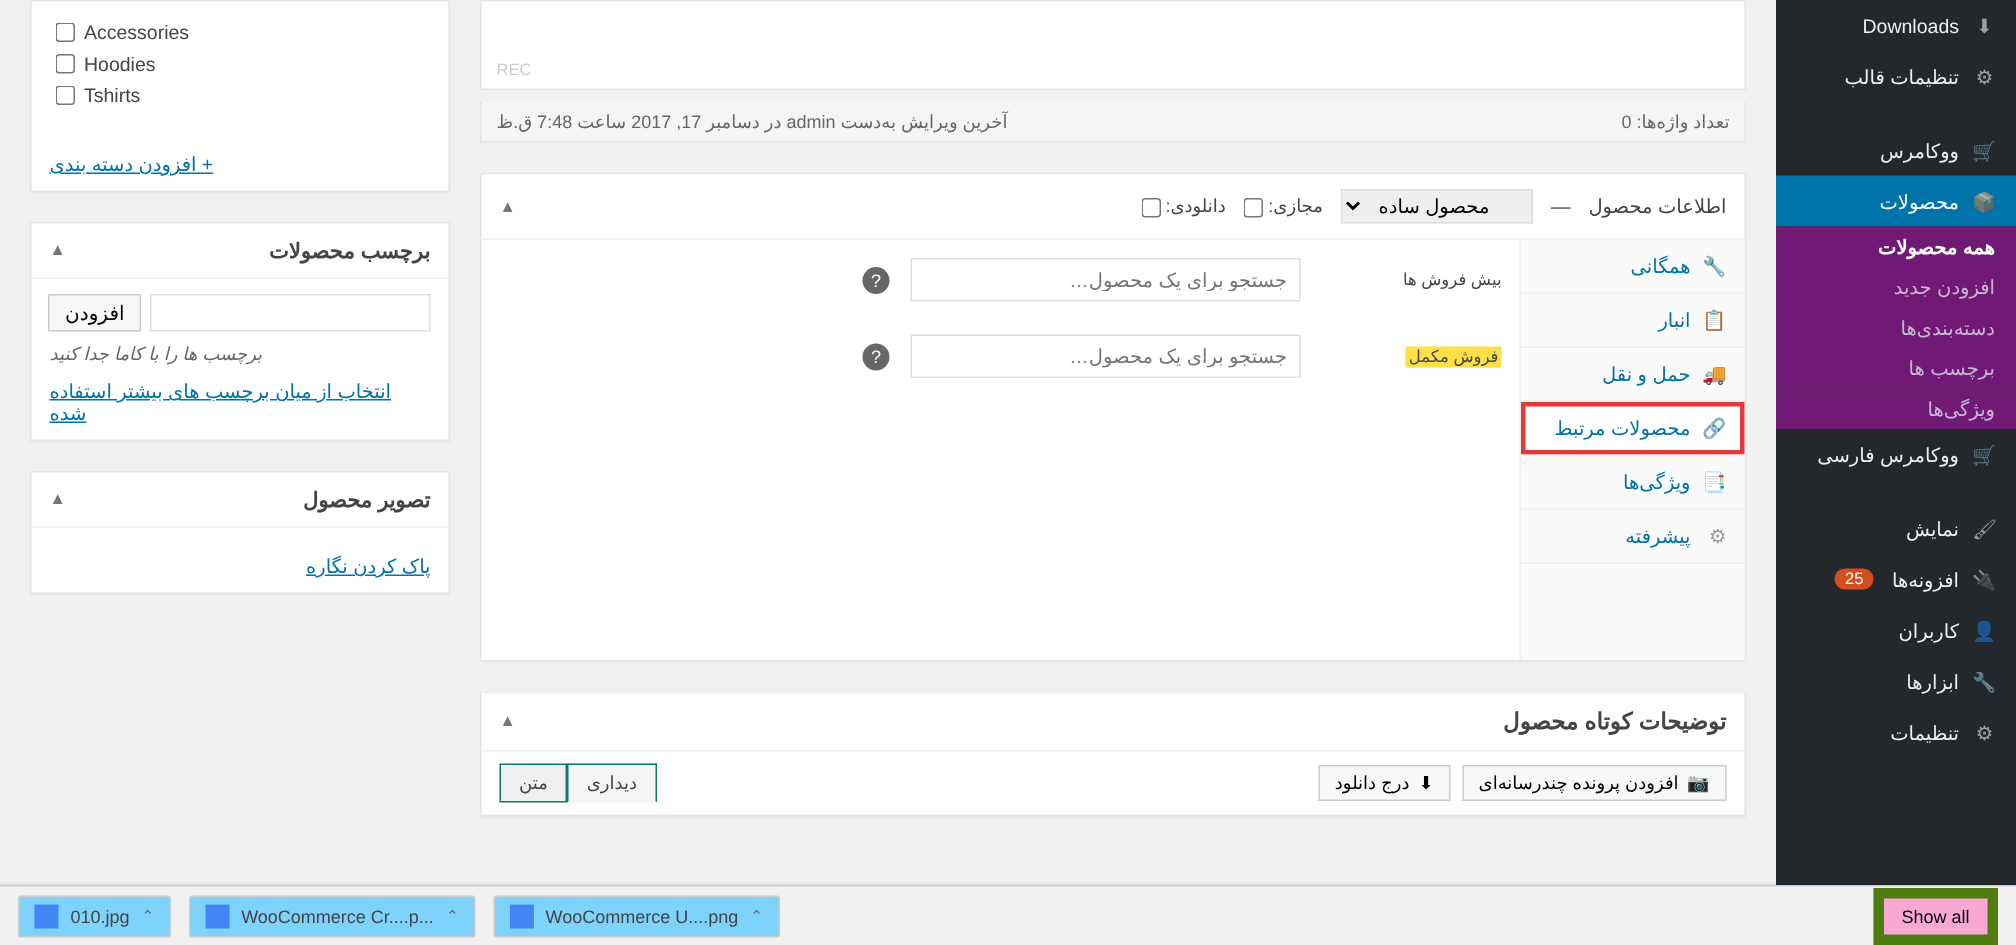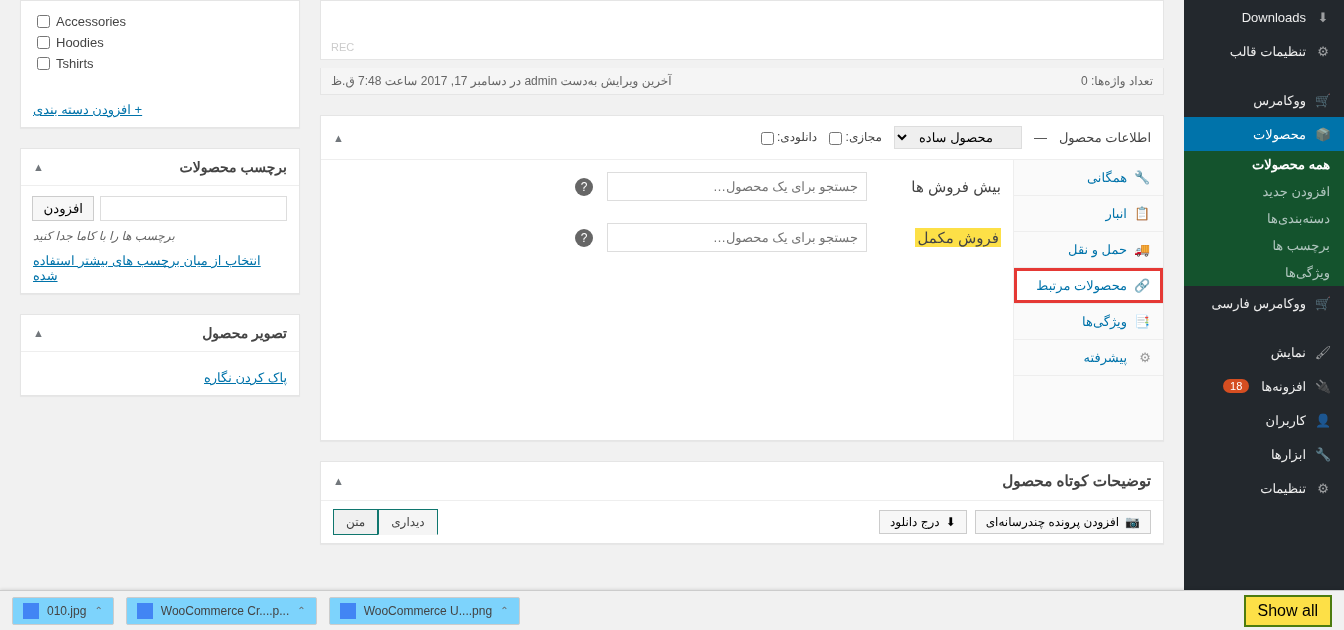--- a/index.html
+++ b/index.html
@@ -4,21 +4,21 @@
 <style>
 * { margin: 0; padding: 0; box-sizing: border-box; }
 body { font-family: Tahoma, Arial, sans-serif; font-size: 13px; background: #f1f1f1; color: #444; direction: rtl; }
 .wrap { display: flex; min-height: 590px; }
 
 
 .admin-sidebar { width: 160px; background: #23282d; color: #eee; flex-shrink: 0; }
 .menu-item { padding: 8px 12px; display: flex; align-items: center; gap: 8px; cursor: pointer; color: #eee; font-size: 13px; }
 .menu-item.active { background: #0073aa; color: #fff; }
 .menu-item .icon { width: 18px; height: 18px; display: inline-flex; align-items: center; justify-content: center; opacity: 0.6; }
-.submenu-item { padding: 6px 12px 6px 12px; padding-right: 14px; font-size: 13px; cursor: pointer; color: rgba(240,245,250,0.7); background: #14532d; }
+.submenu-item { padding: 6px 12px 6px 12px; padding-right: 14px; font-size: 13px; cursor: pointer; color: rgba(240,245,250,0.7); background: #701a75; }
 .submenu-item.current { font-weight: bold; color: #fff; }
 .badge { background: #d54e21; color: #fff; border-radius: 10px; padding: 1px 7px; font-size: 11px; margin-right: 4px; }
 .separator { height: 5px; background: transparent; border: none; margin: 5px 0; }
 
 
 .content { flex: 1; padding: 0 20px; display: flex; gap: 20px; }
 .main-col { flex: 1; min-width: 0; }
 .side-col { width: 280px; flex-shrink: 0; }
 
 
@@ -40,21 +40,21 @@
 .pd-header input[type=checkbox] { vertical-align: middle; }
 
 .pd-body { display: flex; min-height: 280px; }
 .pd-tabs { width: 150px; border-left: 1px solid #eee; background: #fafafa; }
 .pd-tab { padding: 10px 12px; border-bottom: 1px solid #eee; cursor: pointer; color: #0073aa; display: flex; align-items: center; gap: 8px; font-size: 13px; }
 .pd-tab .tab-icon { width: 16px; color: #999; }
 .pd-tab.active { background: #fff; border-left: 0; position: relative; }
 .pd-tab.highlighted { box-shadow: inset 0 0 0 3px #e53935; }
 .pd-panel { flex: 1; padding: 12px; }
 .pd-row { display: flex; align-items: center; gap: 14px; margin-bottom: 22px; }
-.pd-row label { width: 120px; font-size: 15px; }
+.pd-row label { width: 120px; font-size: 11px; }
 .pd-row .sel { background: #fde047; padding: 1px 2px; }
 .pd-row input.search { flex: 0 0 260px; padding: 6px 8px; border: 1px solid #ddd; font-size: 13px; text-align: right; }
 .help { width: 18px; height: 18px; border-radius: 50%; background: #666; color: #fff; display: inline-flex; align-items: center; justify-content: center; font-size: 12px; cursor: help; }
 
 
 .short-desc-header { padding: 10px 12px; border-bottom: 1px solid #eee; display: flex; justify-content: space-between; align-items: center; }
 .short-desc-toolbar { padding: 8px 12px; display: flex; gap: 8px; align-items: center; justify-content: space-between; }
 .media-btn { background: #f7f7f7; border: 1px solid #ccc; padding: 4px 10px; font-size: 12px; cursor: pointer; display: inline-flex; align-items: center; gap: 6px; }
 .tab-btns { display: flex; gap: 0; }
 .tab-btn { padding: 5px 12px; background: #f0f0f0; border: 1px solid #0f766e; font-size: 12px; cursor: pointer; }
@@ -70,21 +70,21 @@
 .tag-row { display: flex; gap: 6px; }
 .tag-row input { flex: 1; border: 1px solid #ddd; padding: 4px; }
 .tag-row button { padding: 4px 10px; border: 1px solid #ccc; background: #f7f7f7; cursor: pointer; }
 .hint { font-style: italic; color: #666; font-size: 12px; margin-top: 8px; text-align: left; }
 
 
 .dl-bar { position: fixed; bottom: 0; left: 0; right: 0; background: #f1f1f1; border-top: 1px solid #ccc; height: 40px; display: flex; align-items: center; padding: 0 12px; gap: 12px; direction: ltr; box-shadow: 0 -1px 3px rgba(0,0,0,0.1); z-index: 100; }
 .dl-chip { background: #7dd3fc; border: 1px solid #ccc; border-radius: 2px; padding: 5px 10px; display: flex; align-items: center; gap: 8px; font-size: 12px; cursor: pointer; }
 .dl-chip .fi { width: 16px; height: 16px; background: #4285f4; display: inline-block; }
 .dl-chip .chev { color: #666; font-size: 10px; }
-.show-all { margin-left: auto; background: #fde047; border: 2px solid #4d7c0f; padding: 5px 12px; font-size: 16px; cursor: pointer; }
+.show-all { margin-left: auto; background: #f9a8d4; border: 7px solid #4d7c0f; padding: 5px 12px; font-size: 12px; cursor: pointer; }
 </style>
 </head>
 <body>
 
 <div class="wrap">
 
   <div class="admin-sidebar">
     <div class="menu-item">
       <span class="icon">⬇</span>
       <span>Downloads</span>
@@ -114,21 +114,21 @@
       <span>ووکامرس فارسی</span>
     </div>
     <div class="separator"></div>
     <div class="menu-item">
       <span class="icon">🖌</span>
       <span>نمایش</span>
     </div>
     <div class="menu-item">
       <span class="icon">🔌</span>
       <span>افزونه‌ها</span>
-      <span class="badge">18</span>
+      <span class="badge">25</span>
     </div>
     <div class="menu-item">
       <span class="icon">👤</span>
       <span>کاربران</span>
     </div>
     <div class="menu-item">
       <span class="icon">🔧</span>
       <span>ابزارها</span>
     </div>
     <div class="menu-item">

